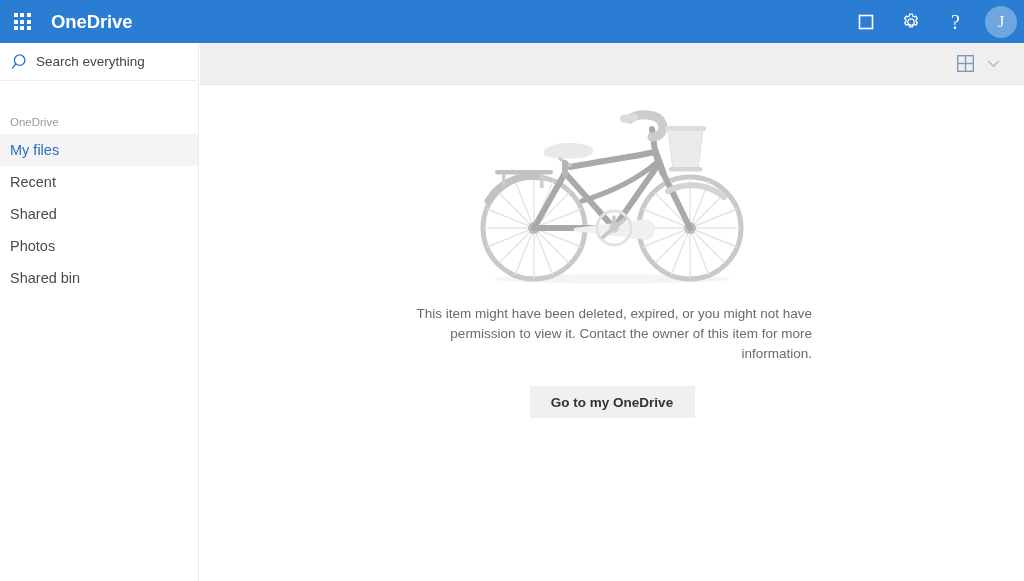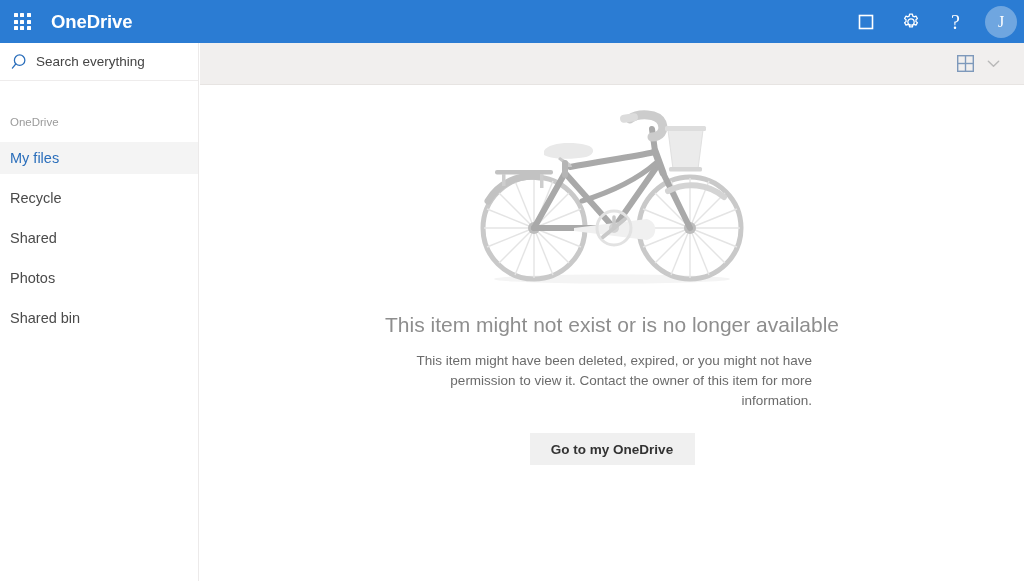--- a/index.html
+++ b/index.html
@@ -109,21 +109,20 @@
   }
   .nav-list { list-style: none; }
   .nav-item {
     height: 32px;
     display: flex; align-items: center;
     padding-left: 10px;
     font-size: 14.5px;
     color: #4a4a4a;
     cursor: pointer;
     white-space: nowrap;
-    margin-top: 8px;
   }
   .nav-item.selected {
     background: #f4f4f4;
     color: #2a6ebb;
   }
 
   
   .command-bar {
     position: absolute;
     top: 43px; left: 200px;
@@ -240,21 +239,21 @@
       <input class="search-input" type="text" placeholder="Search everything" style="">
     </div>
 
     <div class="rail-group-label">OneDrive</div>
 
     <ul class="nav-list">
       <li class="nav-item selected">
         <span>My files</span>
       </li>
       <li class="nav-item">
-        <span>Recycle</span>
+        <span>Recent</span>
       </li>
       <li class="nav-item">
         <span>Shared</span>
       </li>
       <li class="nav-item">
         <span>Photos</span>
       </li>
       <li class="nav-item">
         <span>Shared bin</span>
       </li>
@@ -377,19 +376,18 @@
           <circle cx="152" cy="131" r="5" fill="#d2d2d2"></circle>
           <line x1="152" y1="131" x2="163" y2="122" stroke="#c9c9c9" stroke-width="4" stroke-linecap="round"></line>
           <line x1="152" y1="131" x2="141" y2="140" stroke="#c9c9c9" stroke-width="4" stroke-linecap="round"></line>
           <line x1="152" y1="131" x2="152" y2="120" stroke="#c9c9c9" stroke-width="3.5" stroke-linecap="round"></line>
         </g>
 
         <path d="M206 94 A 51 51 0 0 1 262 100" fill="none" stroke="#d4d4d4" stroke-width="6" stroke-linecap="round"></path>
       </svg>
     </div>
 
-    <div class="err-title">This item might not exist or is no longer available</div>
     <div class="err-body">This item might have been deleted, expired, or you might not have permission to view it. Contact the owner of this item for more information.</div>
 
     <button class="cta-btn">Go to my OneDrive</button>
   </div>
 
 </div>
 
 </body></html>

